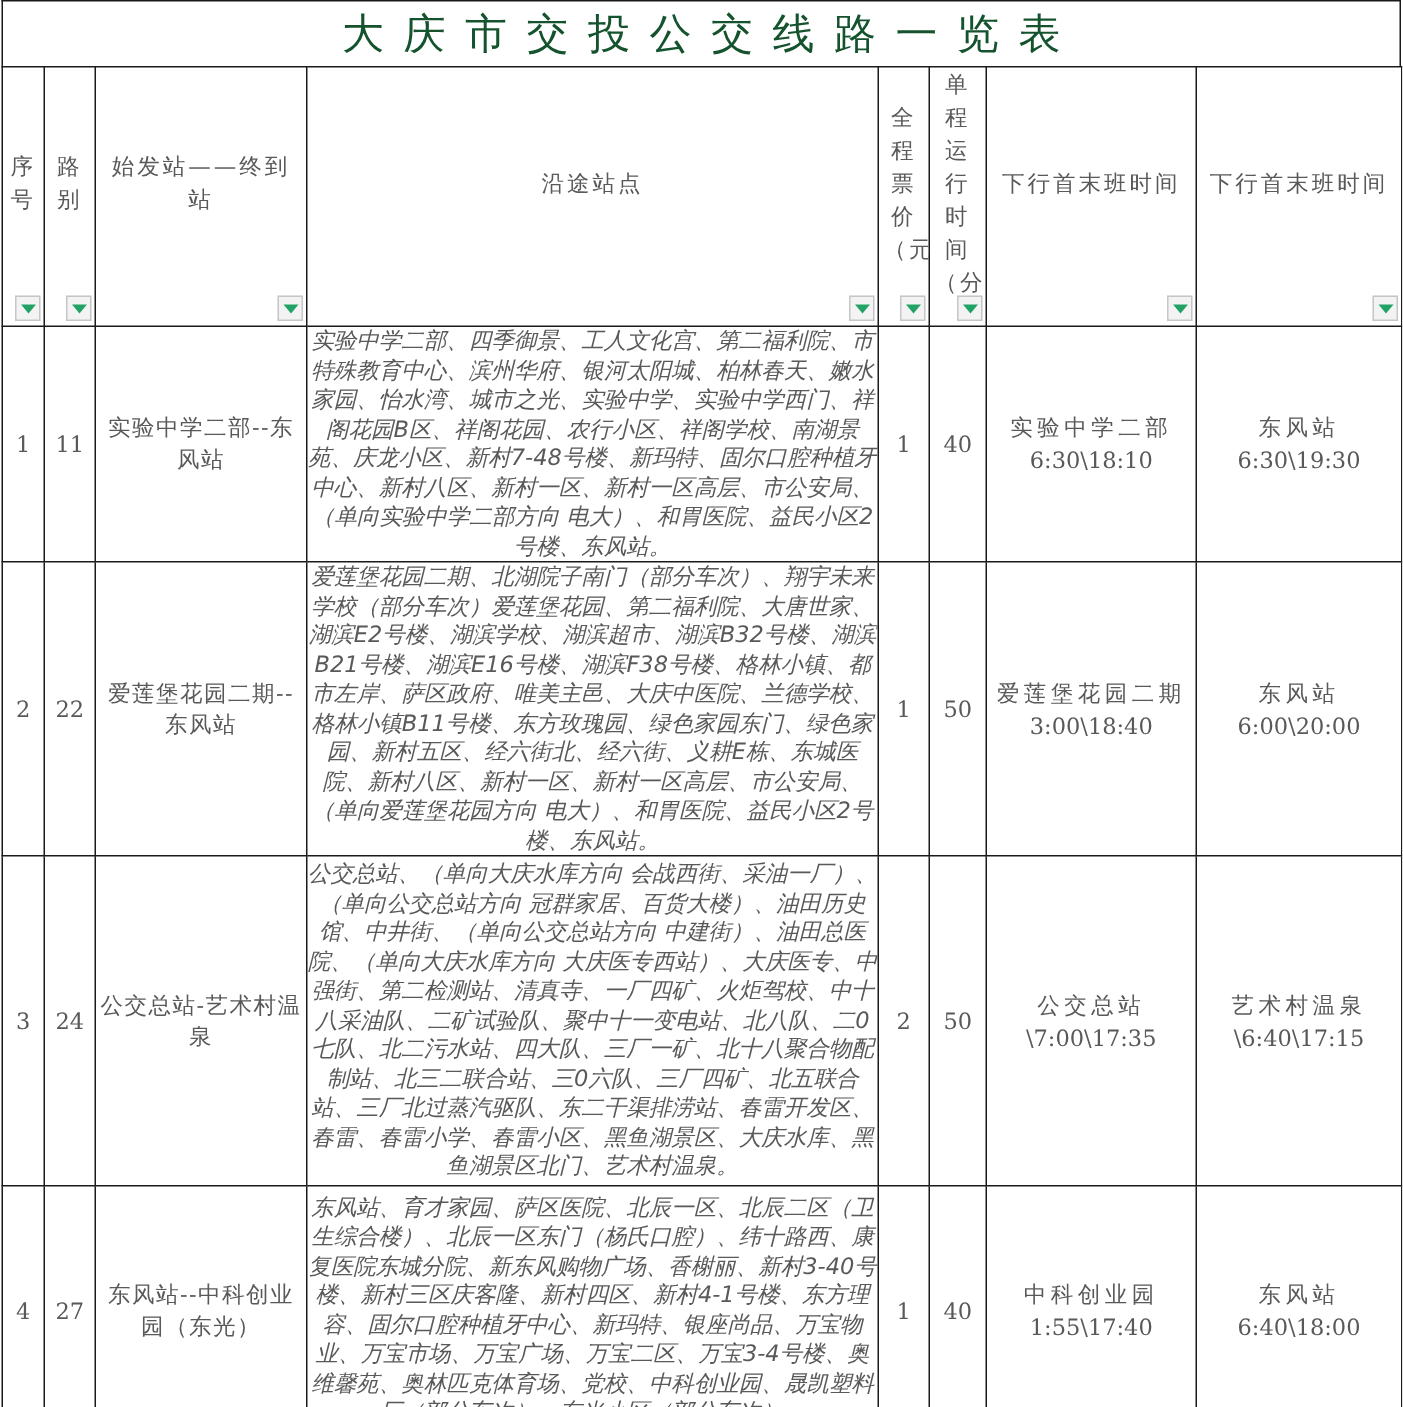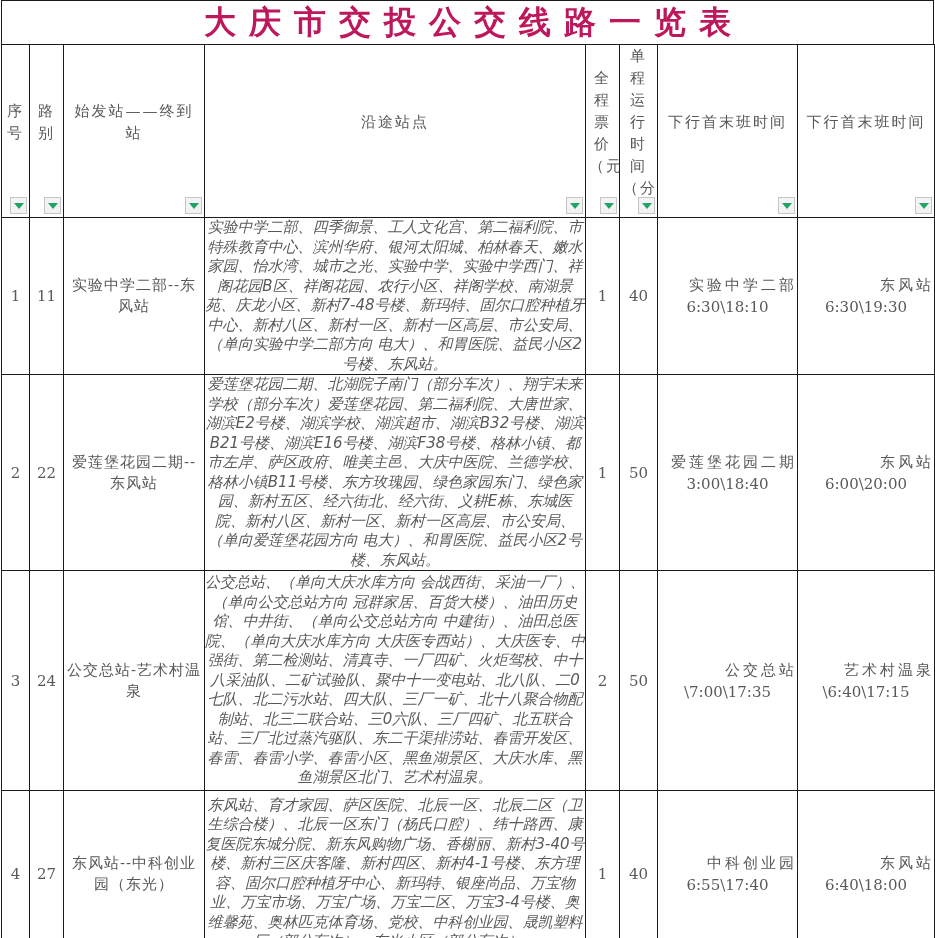--- a/index.html
+++ b/index.html
@@ -9,21 +9,21 @@
     background:#ffffff;
     font-family:"DejaVu Serif","Liberation Serif",serif;
     overflow:hidden;
     box-sizing:border-box;
   }
   .title-band {
     box-sizing:border-box;
     width:933px; height:44px; margin-left:1px;
     border:1px solid #1a1a1a; border-bottom:none;
     display:flex; align-items:center; justify-content:center;
-    font-size:32px; font-weight:bold; color:#be185d;
+    font-size:28px; font-weight:normal; color:#14532d;
     letter-spacing:13px; text-indent:13px;
     white-space:nowrap;
   }
   table.grid {
     border-collapse:collapse; table-layout:fixed;
     width:933px; margin-left:1px;
   }
   table.grid th, table.grid td {
     border:1px solid #1a1a1a;
     padding:0; margin:0;
@@ -68,21 +68,21 @@
   td.c-stops {
     text-align:left; vertical-align:top;
     color:#141414;
     font-size:15px;
     line-height:19.5px;
     word-break:break-all;
     padding:1px 2px 0 3px;
     font-family:"DejaVu Sans","Liberation Sans",sans-serif;
     font-style:italic;
   }
-  .sched .station { letter-spacing:3px; line-height:22px;text-align:right; }
+  .sched .station { letter-spacing:3px; line-height:22px; }
   .sched .time { letter-spacing:0; line-height:22px; }
 </style>
 </head>
 <body>
 
 <div class="sheet">
 
   <div class="title-band">大庆市交投公交线路一览表</div>
 
   <table class="grid">
@@ -202,21 +202,21 @@
 
     <tr style="height:166px">
       <td class="c-num">4</td>
       <td class="c-num">27</td>
       <td class="c-origin">东风站--中科创业园（东光）</td>
       <td class="c-stops">东风站、育才家园、萨区医院、北辰一区、北辰二区（卫生综合楼）、北辰一区东门（杨氏口腔）、纬十路西、康复医院东城分院、新东风购物广场、香榭丽、新村3-40号楼、新村三区庆客隆、新村四区、新村4-1号楼、东方理容、固尔口腔种植牙中心、新玛特、银座尚品、万宝物业、万宝市场、万宝广场、万宝二区、万宝3-4号楼、奥维馨苑、奥林匹克体育场、党校、中科创业园、晟凯塑料厂（部分车次）、东光小区（部分车次）。</td>
       <td class="c-num">1</td>
       <td class="c-num">40</td>
       <td class="sched">
         <div class="station">中科创业园</div>
-        <div class="time">6:55\17:40</div>
+        <div class="time">1:55\17:40</div>
       </td>
       <td class="sched">
         <div class="station">东风站</div>
         <div class="time">6:40\18:00</div>
       </td>
     </tr>
 
   </tbody>
     </table>
 

